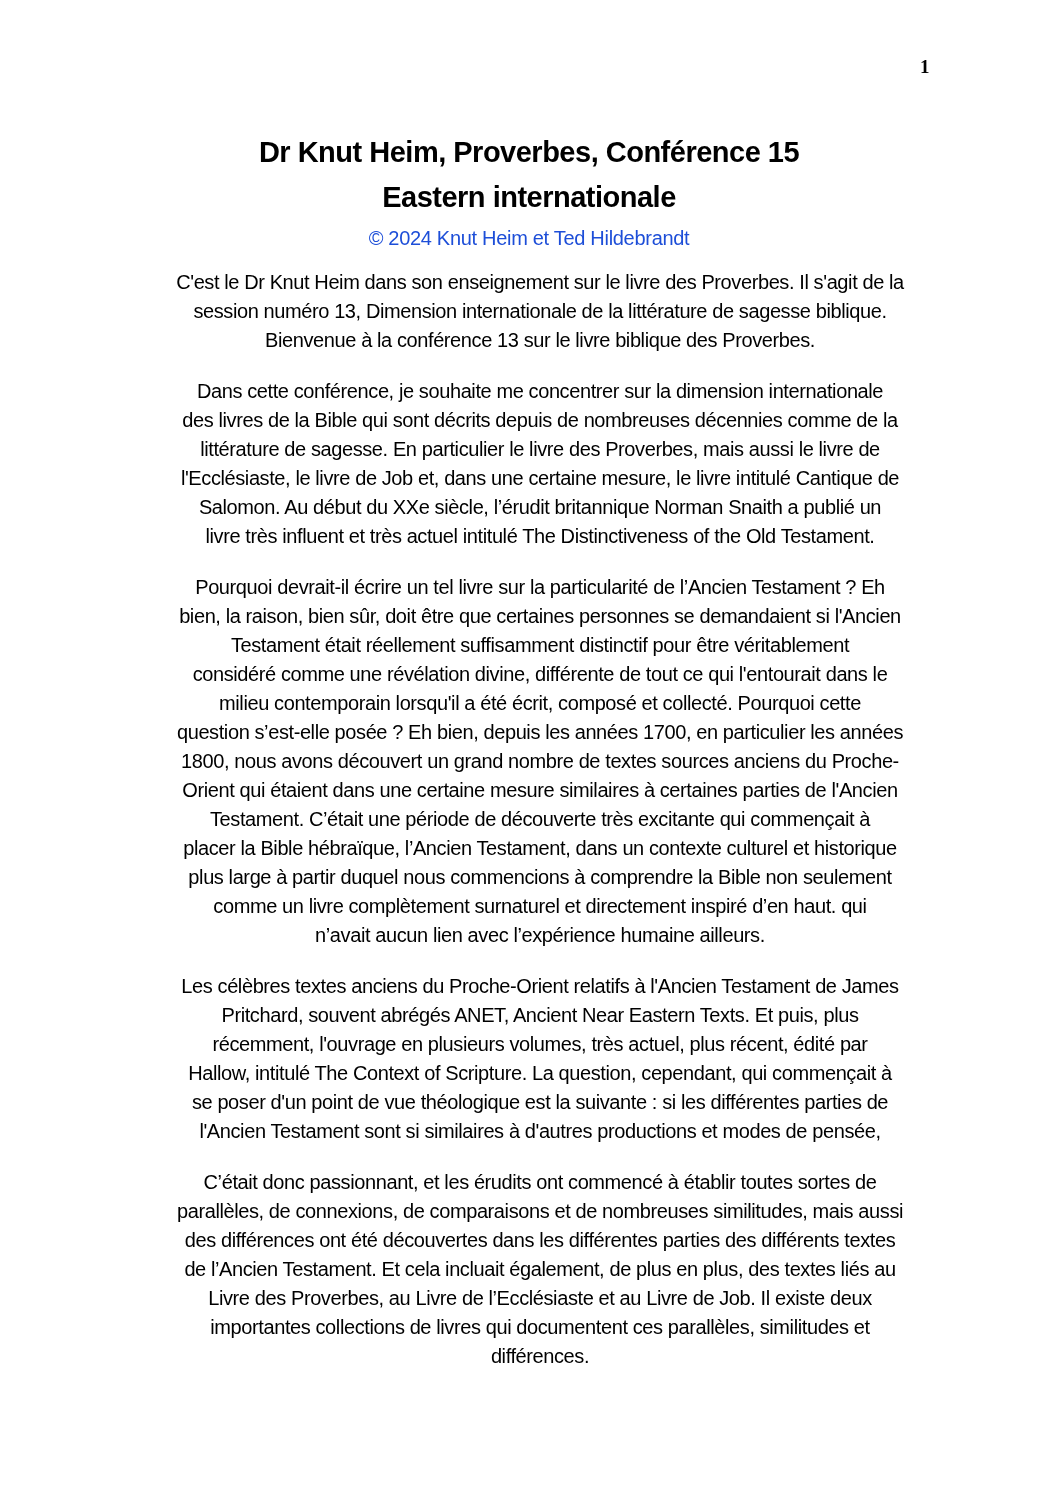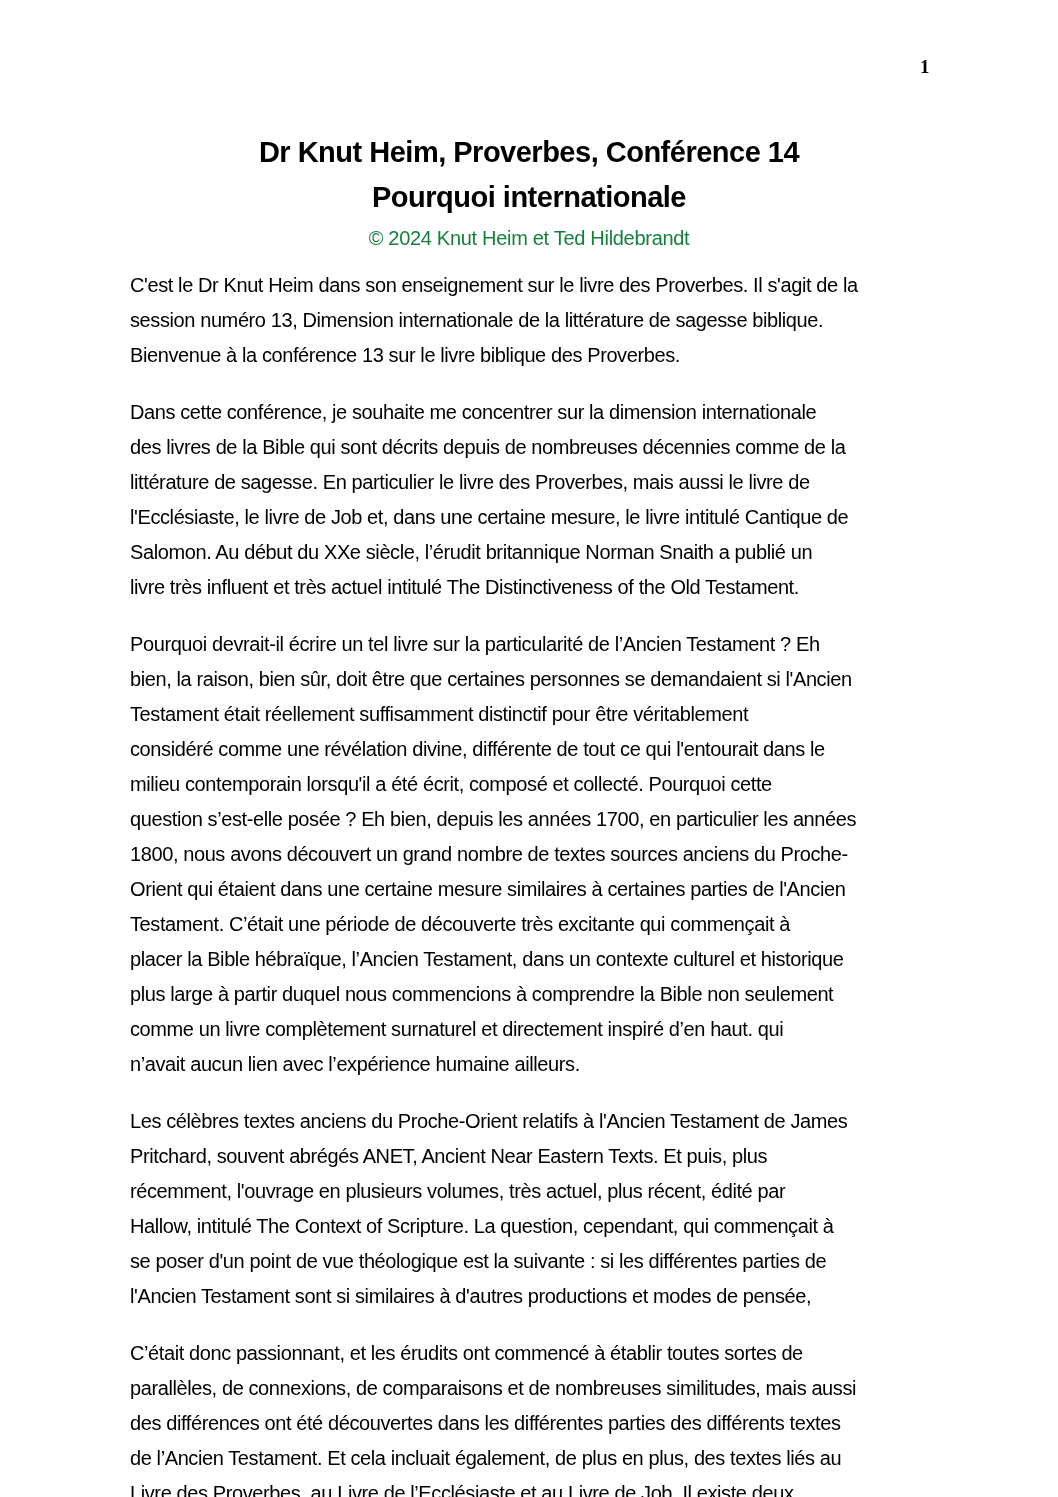--- a/index.html
+++ b/index.html
@@ -37,48 +37,48 @@
     font-weight: bold;
     line-height: 45px;
     letter-spacing: -0.5px;
     color: #000000;
   }
   .doc-byline {
     font-size: 20px;
     line-height: 28px;
     margin-top: 4px;
     letter-spacing: -0.3px;
-    color: #15803d;
+    color: #1d4ed8;
   }
   .doc-body {
     position: absolute;
     top: 268px;
     left: 130px;
     width: 820px;
   }
   .doc-body p {
     margin: 0 0 22px 0;
     font-size: 20px;
-    line-height: 35px;
+    line-height: 29px;
     letter-spacing: -0.4px;
     white-space: pre-line;
-    text-align: left;
+    text-align: center;
     color: #000000;
   }
 </style>
 </head>
 <body>
 
 <div class="page">
 
   <div class="page-number">1</div>
 
   <div class="doc-header">
-    <div class="doc-title-line">Dr Knut Heim, Proverbes, Conférence 14</div>
-    <div class="doc-title-line">Pourquoi internationale</div>
+    <div class="doc-title-line">Dr Knut Heim, Proverbes, Conférence 15</div>
+    <div class="doc-title-line">Eastern internationale</div>
     <div class="doc-byline">© 2024 Knut Heim et Ted Hildebrandt</div>
   </div>
 
   <div class="doc-body">
     <p>C'est le Dr Knut Heim dans son enseignement sur le livre des Proverbes. Il s'agit de la
 session numéro 13, Dimension internationale de la littérature de sagesse biblique.
 Bienvenue à la conférence 13 sur le livre biblique des Proverbes.</p>
     <p>Dans cette conférence, je souhaite me concentrer sur la dimension internationale
 des livres de la Bible qui sont décrits depuis de nombreuses décennies comme de la
 littérature de sagesse. En particulier le livre des Proverbes, mais aussi le livre de

